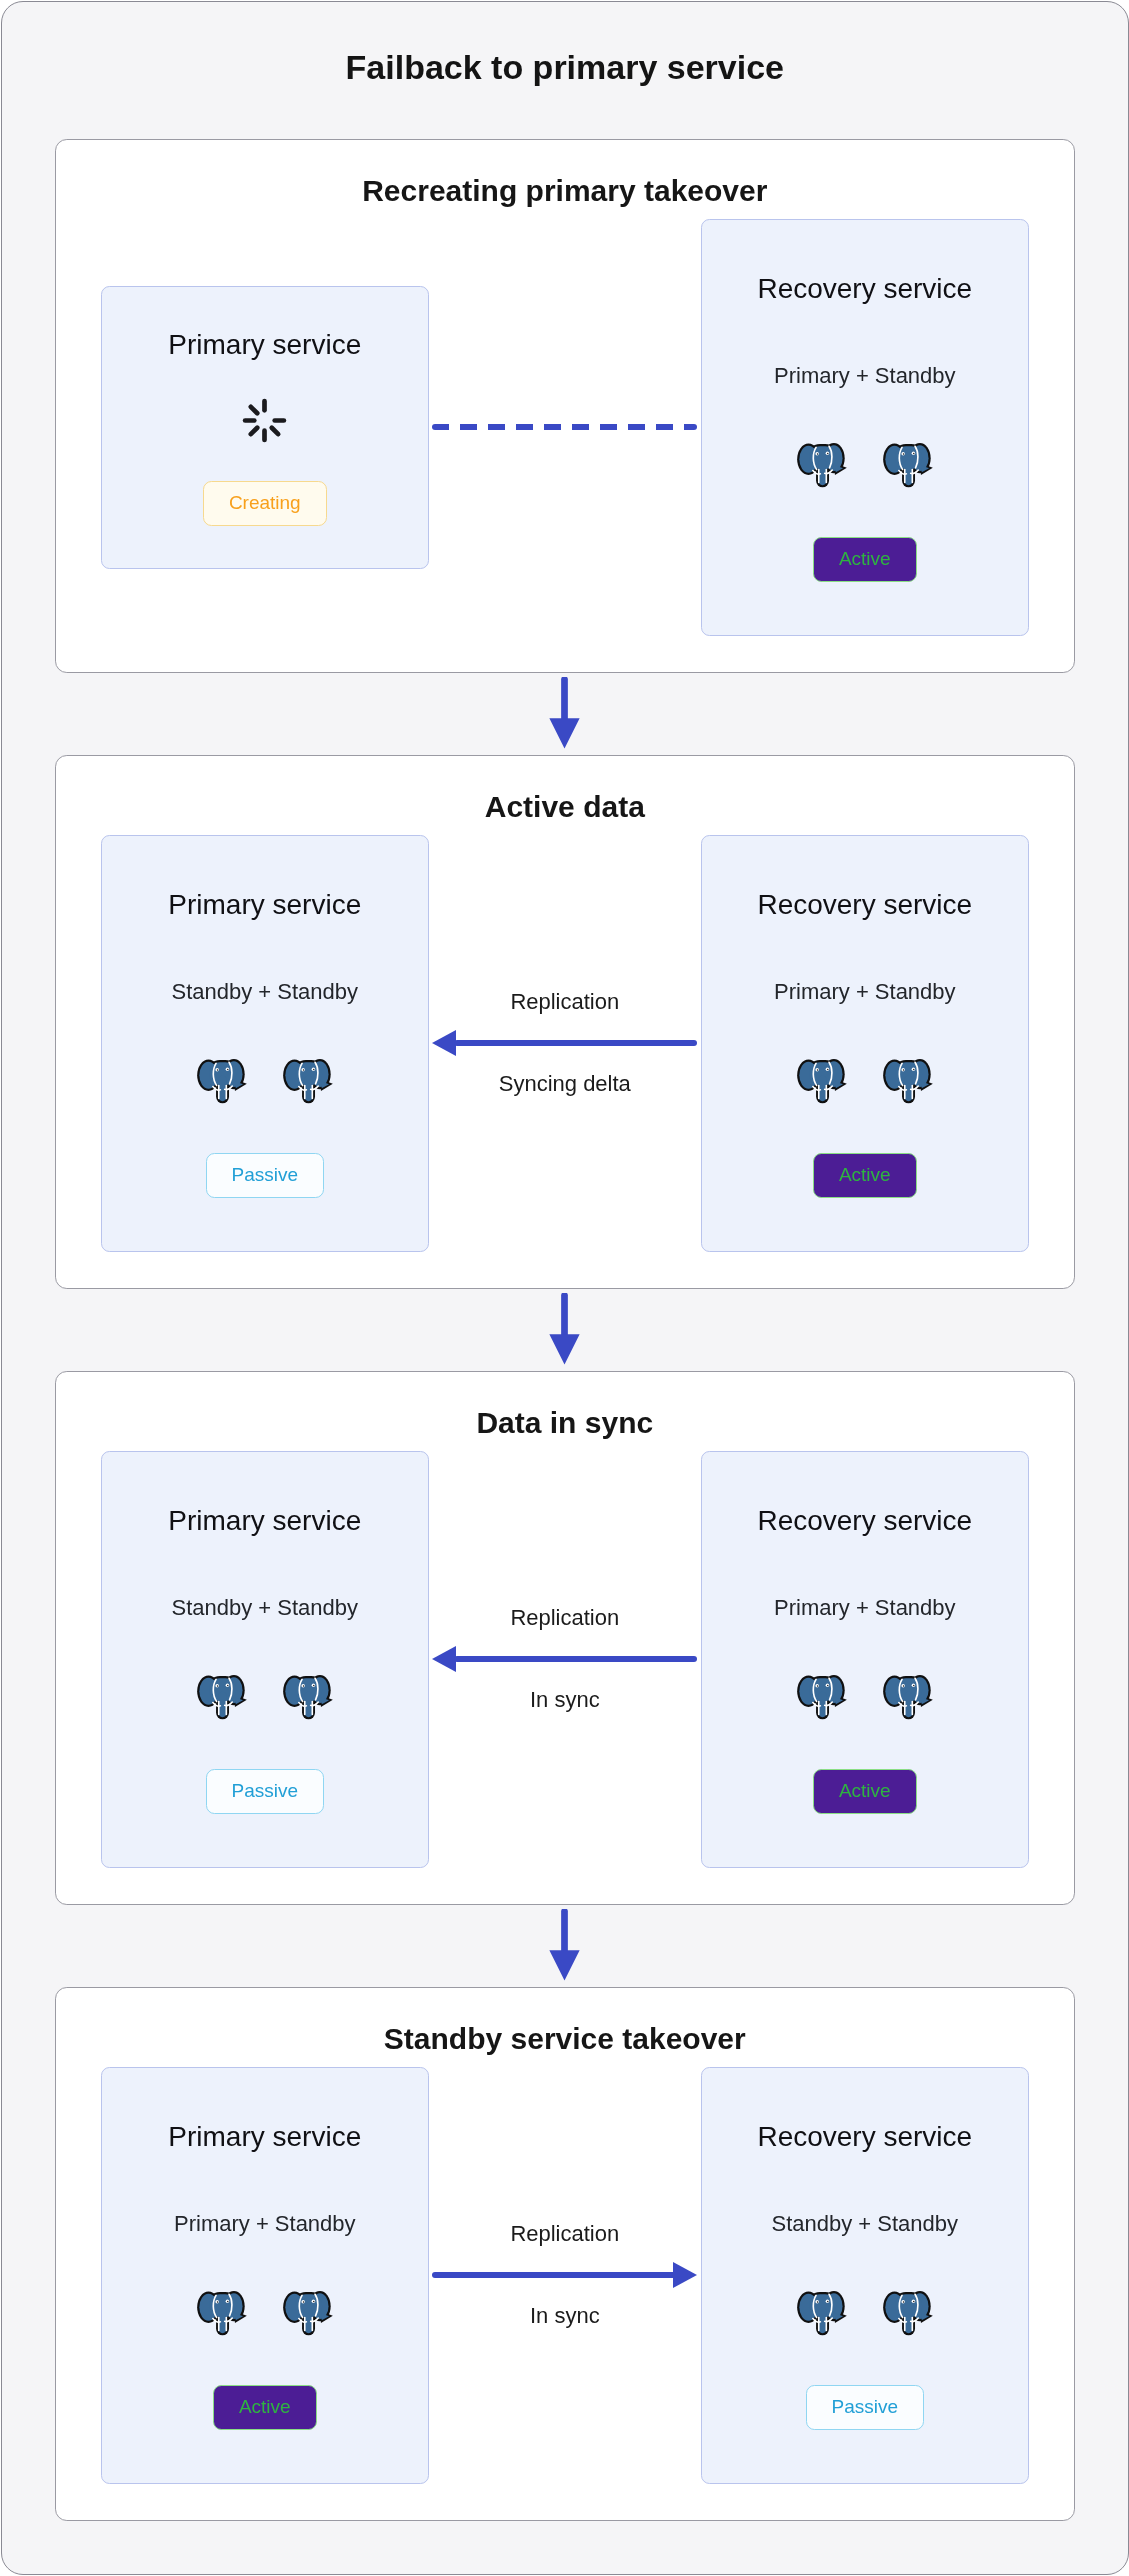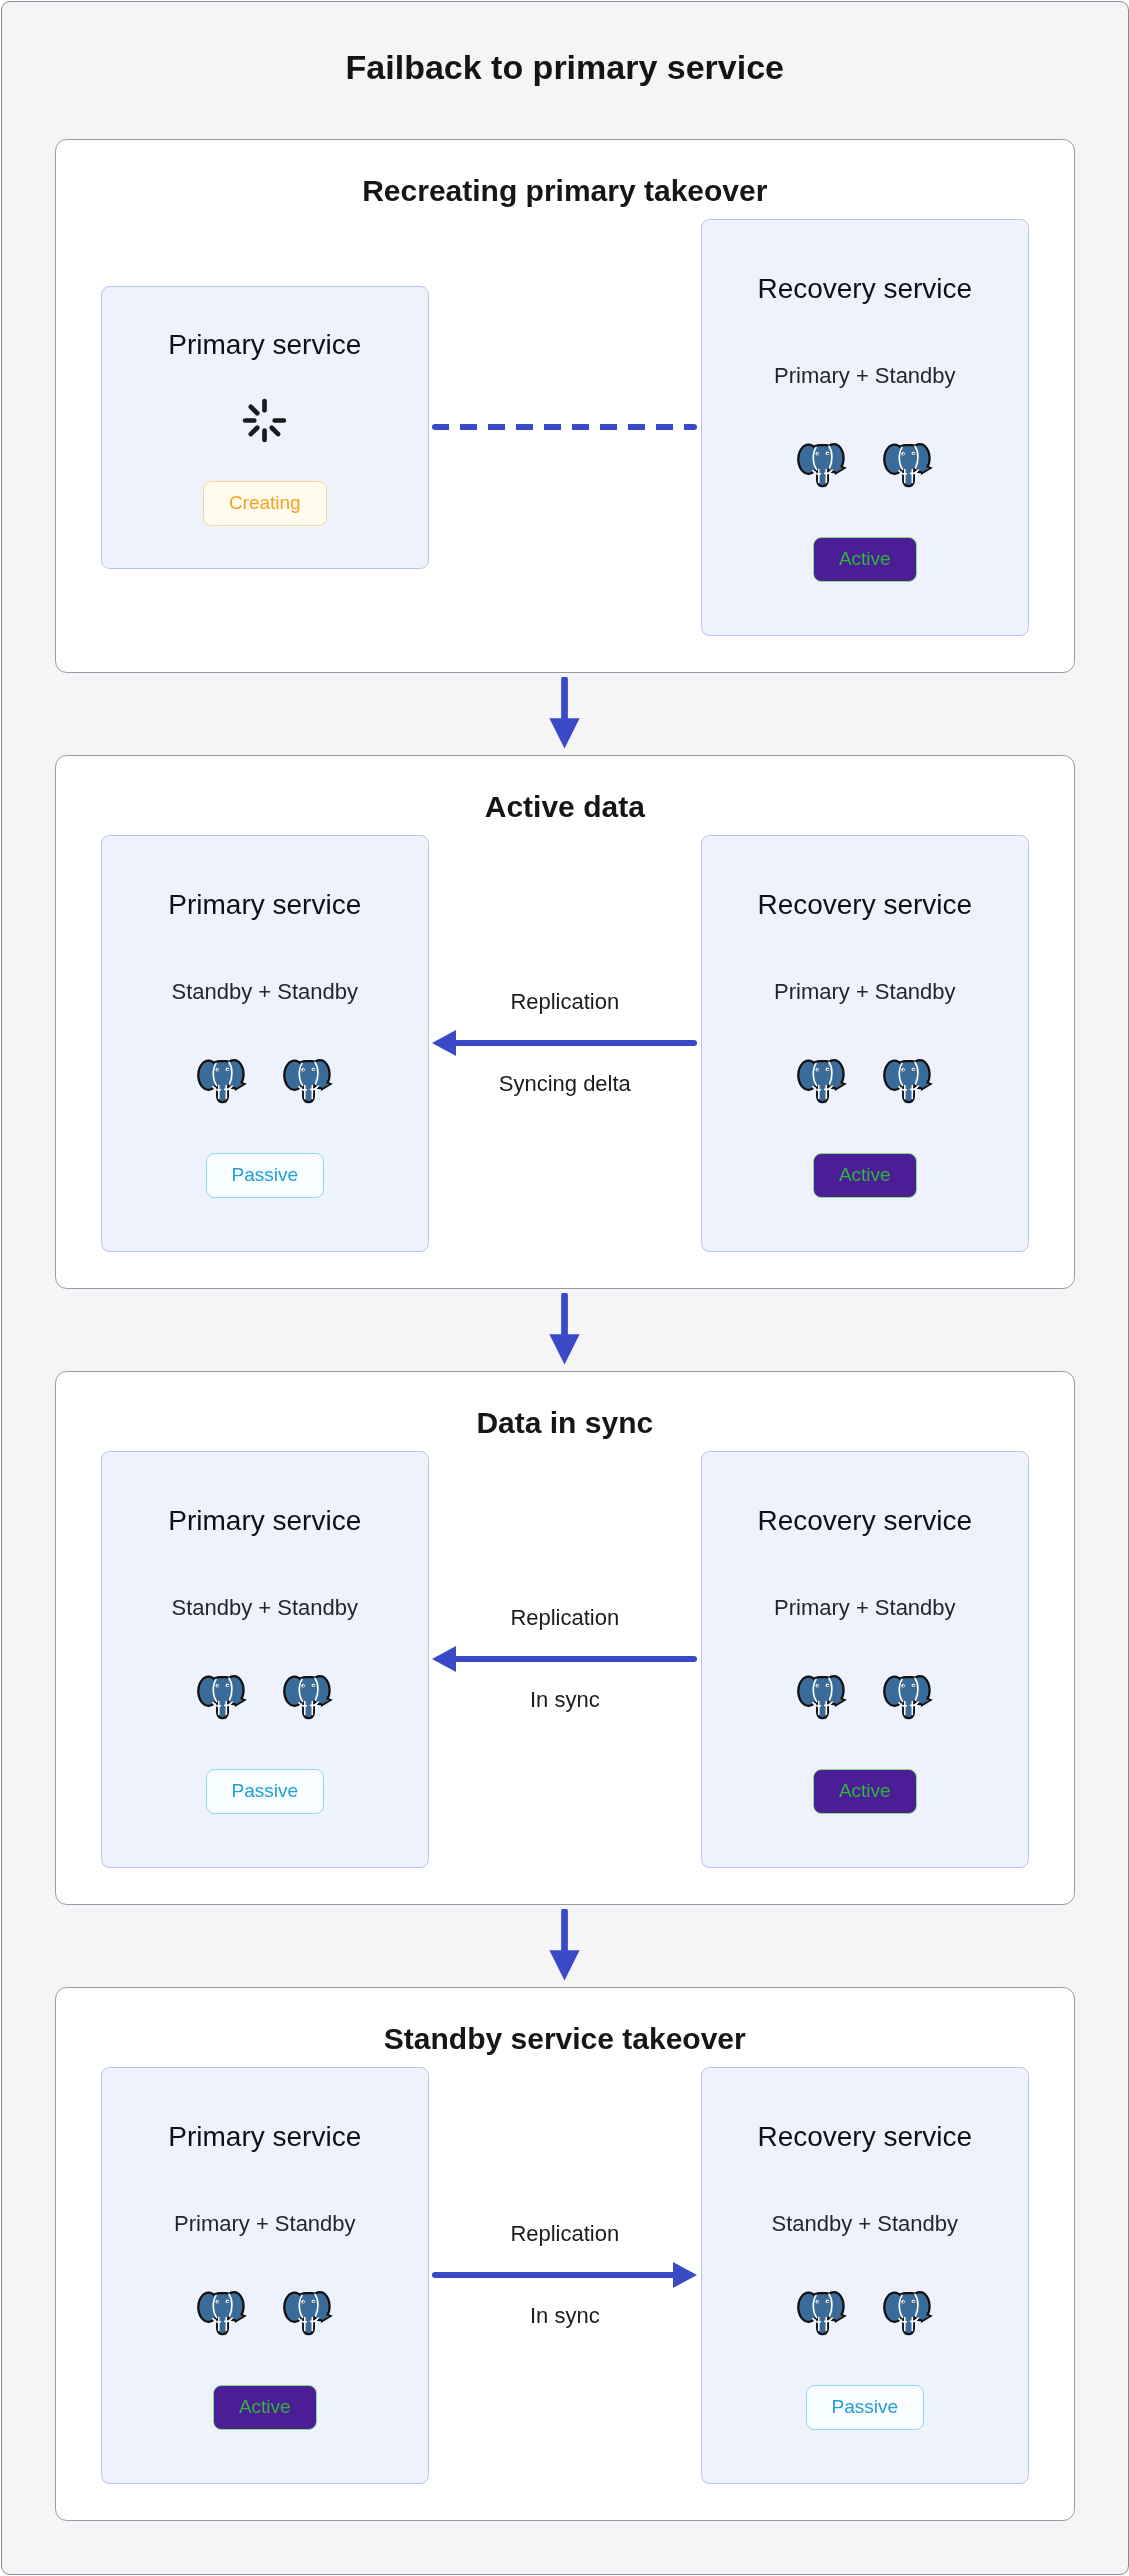--- a/index.html
+++ b/index.html
@@ -1,18 +1,18 @@
 <!DOCTYPE html>
 <html style="font-size:13.5px"><head>
 <meta charset="utf-8">
 <style>
   html,body{margin:0;padding:0;background:#ffffff;}
   body{width:1130px;height:2576px;font-family:"Liberation Sans","DejaVu Sans",sans-serif;overflow:hidden;}
   .canvas{box-sizing:border-box;width:1128px;height:2574px;margin:0.8px;background:#f5f5f7;
-          border:1.7px solid #8a8a94;border-radius:9px;}
+          border:1.7px solid #8a8a94;border-radius:22px;}
   .main-title{padding-top:44px;height:42px;line-height:42px;text-align:center;
               font-size:34px;font-weight:600;color:#141414;}
   .stage{box-sizing:border-box;width:1020px;height:534px;margin:0 auto;background:#ffffff;
          border:1.7px solid #9a9aa3;border-radius:11.8px;}
   .stage-title{padding-top:32px;height:37px;line-height:37px;text-align:center;
                font-size:30px;font-weight:600;color:#161616;}
   .stage-row{display:flex;align-items:center;justify-content:space-between;
              padding:0 45px;margin-top:30px;height:377px;}
   .card{box-sizing:border-box;flex:0 0 328px;height:417px;background:#edf2fc;
         border:1.7px solid #b9c4ed;border-radius:8.4px;display:flex;flex-direction:column;

